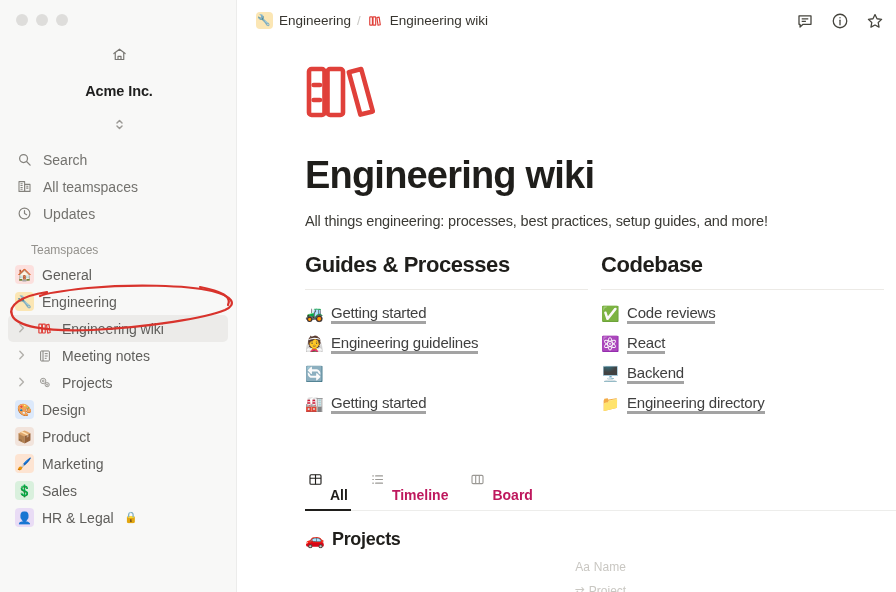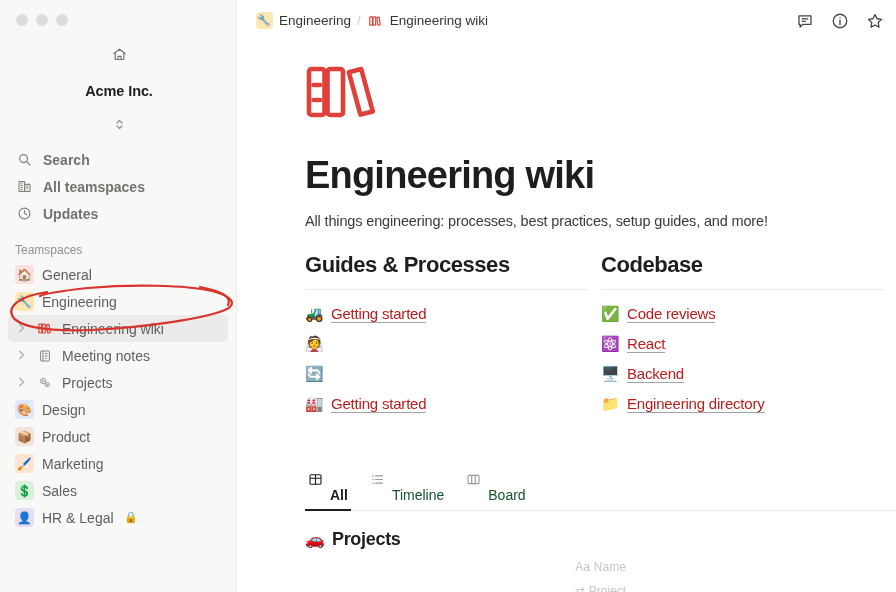--- a/index.html
+++ b/index.html
@@ -27,27 +27,27 @@
     display: flex; align-items: center; gap: 19px;
     margin: 14px 8px 0 10px; padding: 5px 6px; border-radius: 5px; flex-direction: column;
   }
   .ws-name { font-size: 14.5px; font-weight: 700; color: #1f1f1e; letter-spacing: -0.1px; }
   .ws-chev { color: #a3a29e; font-size: 10px; line-height: 1; display:flex; flex-direction:column; gap:1px;}
 
   .nav { margin-top: 10px; padding: 0 8px; }
   .nav-item {
     display: flex; align-items: center; gap: 9px;
     height: 27px; padding: 0 7px; border-radius: 5px;
-    color: #73726e; font-size: 14px; font-weight: bold;
+    color: #73726e; font-size: 14px;
   }
   .nav-item .lbl { white-space: nowrap; }
 
   .section-label {
     font-size: 12px; color: #93918c; font-weight: 500;
-    padding: 0 15px; margin: 16px 0 4px;
+    padding: 0 15px; margin: 16px 16px 4px;
   }
 
   .ts-item {
     display: flex; align-items: center; gap: 8px;
     height: 27px; padding: 0 7px; border-radius: 5px;
     color: #5f5e5b; font-size: 14px; margin: 0 8px;
   }
   .ts-item.selected { background: #ecebe9; }
   .ts-item .caret {
     width: 12px; color: #b3b1ac; font-size: 11px; flex: 0 0 12px;
@@ -91,32 +91,32 @@
   .page-desc { font-size: 14.5px; color: #3b3a35; margin-top: 17px; letter-spacing: -0.15px; }
 
   .cols { display: flex; margin-top: 23px; gap: 0; }
   .col { width: 290px; }
   .col + .col { margin-left: 6px; }
   .col-head { font-size: 22px; font-weight: 700; color: #1f1e1b; letter-spacing: -0.45px; }
   .col-rule { height: 1px; background: #eceae6; margin: 11px 0 9px; width: 283px; }
   .lnk { display: flex; align-items: center; gap: 7px; height: 30px; }
   .lnk .emo { font-size: 15px; width: 19px; flex: 0 0 19px; display:flex; align-items:center; justify-content:center; }
   .lnk .txt {
-    font-size: 15px; color: #b91c1c; font-weight: 500;
-    border-bottom: 1px solid #a3a3a3; letter-spacing: -0.2px;
+    font-size: 15px; color: #404040; font-weight: 500;
+    border-bottom: 3px solid #a3a3a3; letter-spacing: -0.2px;
   }
 
   .tabs { display: flex; align-items: flex-end; gap: 16px; margin-top: 40px; position: relative; }
   .tabs::after {
     content: ""; position: absolute; left: 0; bottom: 0;
     width: 596px; height: 1px; background: #ededeb;
   }
   .tab {
     display: flex; align-items: center; gap: 7px;
-    padding: 0 3px 8px; font-size: 14px; color: #14532d; position: relative; z-index: 1;
+    padding: 0 3px 8px; font-size: 14px; color: #be185d; position: relative; z-index: 1; font-weight: bold;
   }
   .tab .tlbl { white-space: nowrap; margin-top: 28px; }
   .tab.active { color: #1f1e1b; font-weight: 700; }
   .tab.active::after {
     content: ""; position: absolute; left: 0; right: 0; bottom: 0;
     height: 2px; background: #1f1e1b;
   }
   .db-title { display: flex; align-items: center; gap: 7px; margin-top: 18px; }
   .db-title .emo { font-size: 16px; }
   .db-title .txt { font-size: 18px; font-weight: 700; color: #1f1e1b; letter-spacing: -0.3px; }
@@ -334,20 +334,21 @@
 
         <div class="col">
           <div class="col-head">Guides &amp; Processes</div>
           <div class="col-rule"></div>
           <a class="lnk">
             <span class="emo">🚜</span>
             <span class="txt">Getting started</span>
           </a>
           <a class="lnk">
             <span class="emo">👰</span>
+            <span class="txt">Engineering guidelines</span>
           </a>
           <a class="lnk">
             <span class="emo">🔄</span>
           </a>
           <a class="lnk">
             <span class="emo">🏭</span>
             <span class="txt">Getting started</span>
           </a>
         </div>
 

